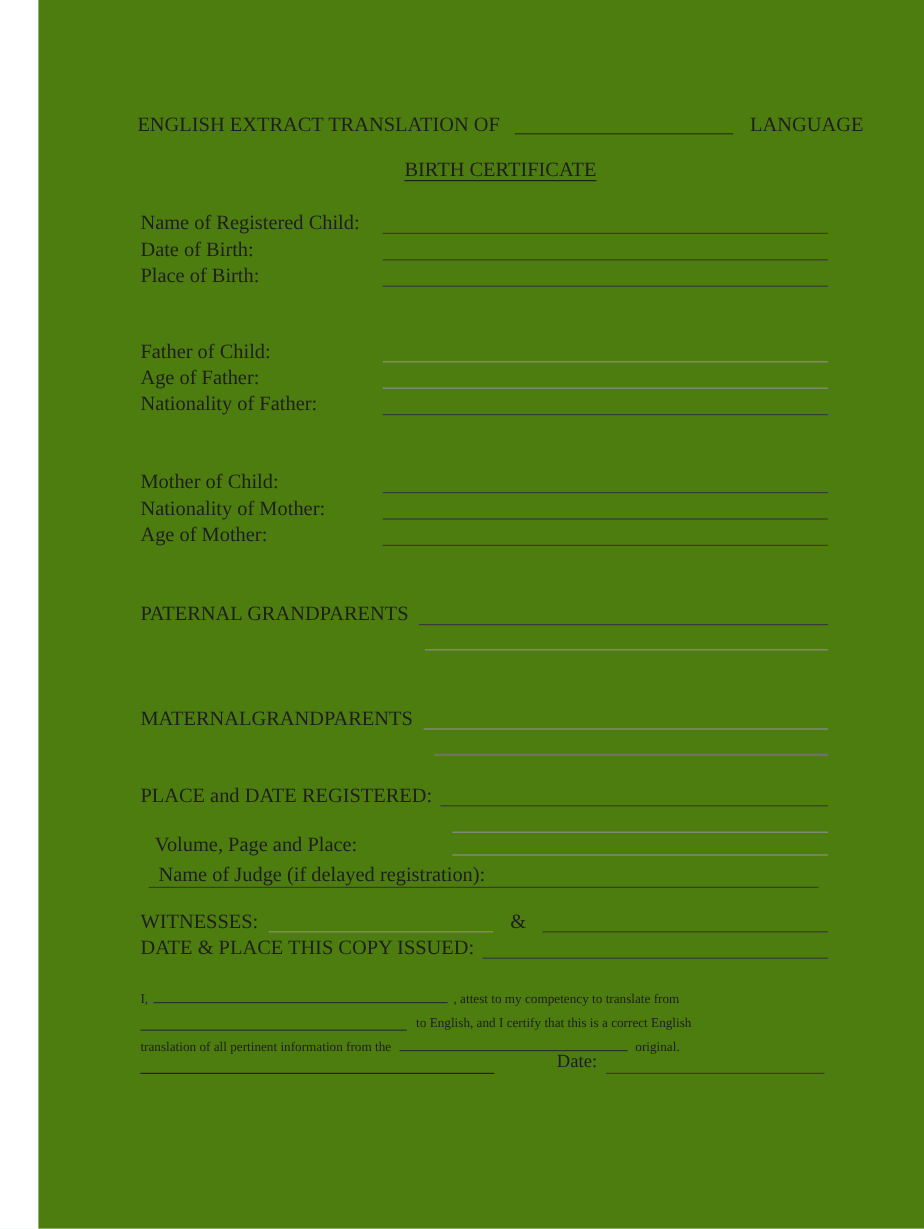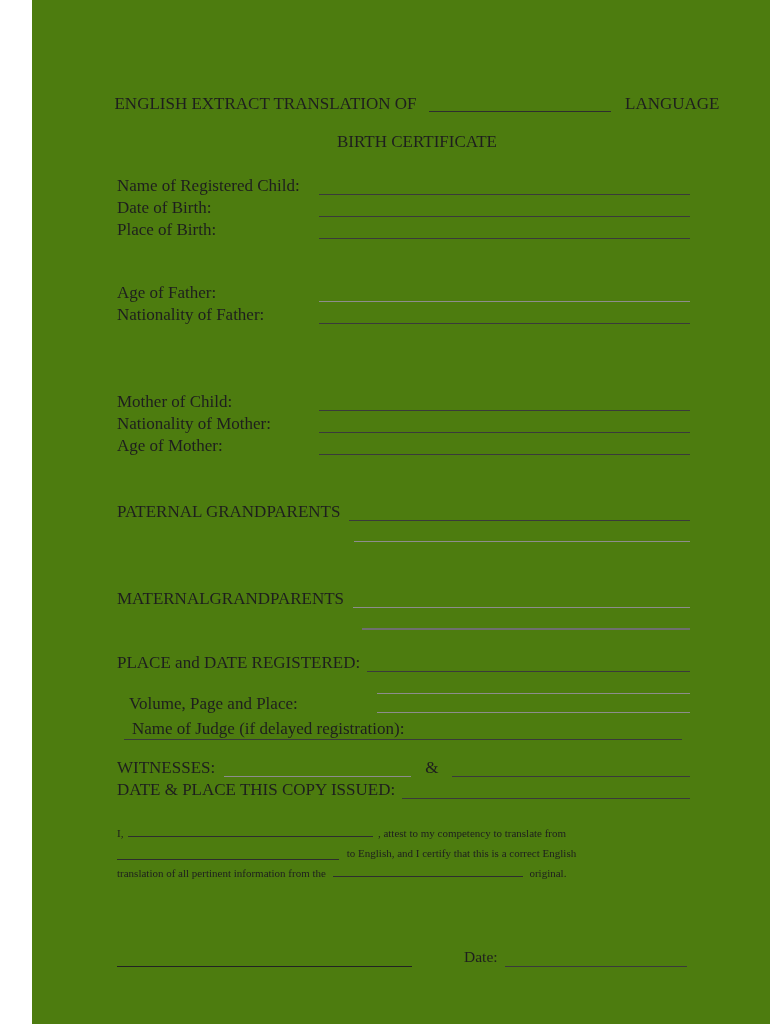--- a/index.html
+++ b/index.html
@@ -27,21 +27,21 @@
 
   
   .frow { display:flex; height:22px; }
   .flabel { white-space:nowrap; }
   .lblcol { flex:none; width:202px; }
   .bl { flex:1; border-bottom:1.7px solid #3a3a3a; margin-bottom:3px; }
   .bl.lt { border-bottom-color:#8d8d8d; border-bottom-width:1.5px; }
   .bl.md { border-bottom-color:#6f6f6f; border-bottom-width:2px; }
   .spacer { flex:none; }
 
-  .subtitle { text-underline-offset:3px; }
+  .subtitle { text-decoration:underline; text-underline-offset:3px; }
 
   .para { font-size:11px; line-height:20px; }
   .para .ibl { border-bottom-width:1.5px; }
 
   .small { font-size:15.5px; }
 </style>
 </head>
 <body>
 
 <div class="page">
@@ -65,20 +65,24 @@
       <span class="flabel lblcol">Date of Birth:</span>
       <span class="bl"></span>
     </div>
     <div class="frow">
       <span class="flabel lblcol">Place of Birth:</span>
       <span class="bl"></span>
     </div>
   </div>
 
   <div class="abs sec" style="top:283px;">
+    <div class="frow">
+      <span class="flabel lblcol">Father of Child:</span>
+      <span class="bl lt"></span>
+    </div>
     <div class="frow">
       <span class="flabel lblcol">Age of Father:</span>
       <span class="bl lt"></span>
     </div>
     <div class="frow">
       <span class="flabel lblcol">Nationality of Father:</span>
       <span class="bl"></span>
     </div>
   </div>
 
@@ -154,20 +158,20 @@
       <span class="ibl" style="width:222px; margin-right:5px;"></span>
       <span>to English, and I certify that this is a correct English</span>
     </div>
     <div>
       <span>translation of all pertinent information from the</span>
       <span class="ibl" style="width:190px; margin:0 4px;"></span>
       <span>original.</span>
     </div>
   </div>
 
-  <div class="abs sec frow small" style="top:948px;text-align:center;">
+  <div class="abs sec frow small" style="top:876px;text-align:center;">
     <span class="bl" style="flex:none; width:295px; border-bottom-color:#222;"></span>
     <span class="spacer" style="width:52px;"></span>
     <span class="flabel">Date:</span>
     <span class="bl" style="margin-left:7px; margin-right:3px;"></span>
   </div>
 
 </div>
 
 </body></html>

